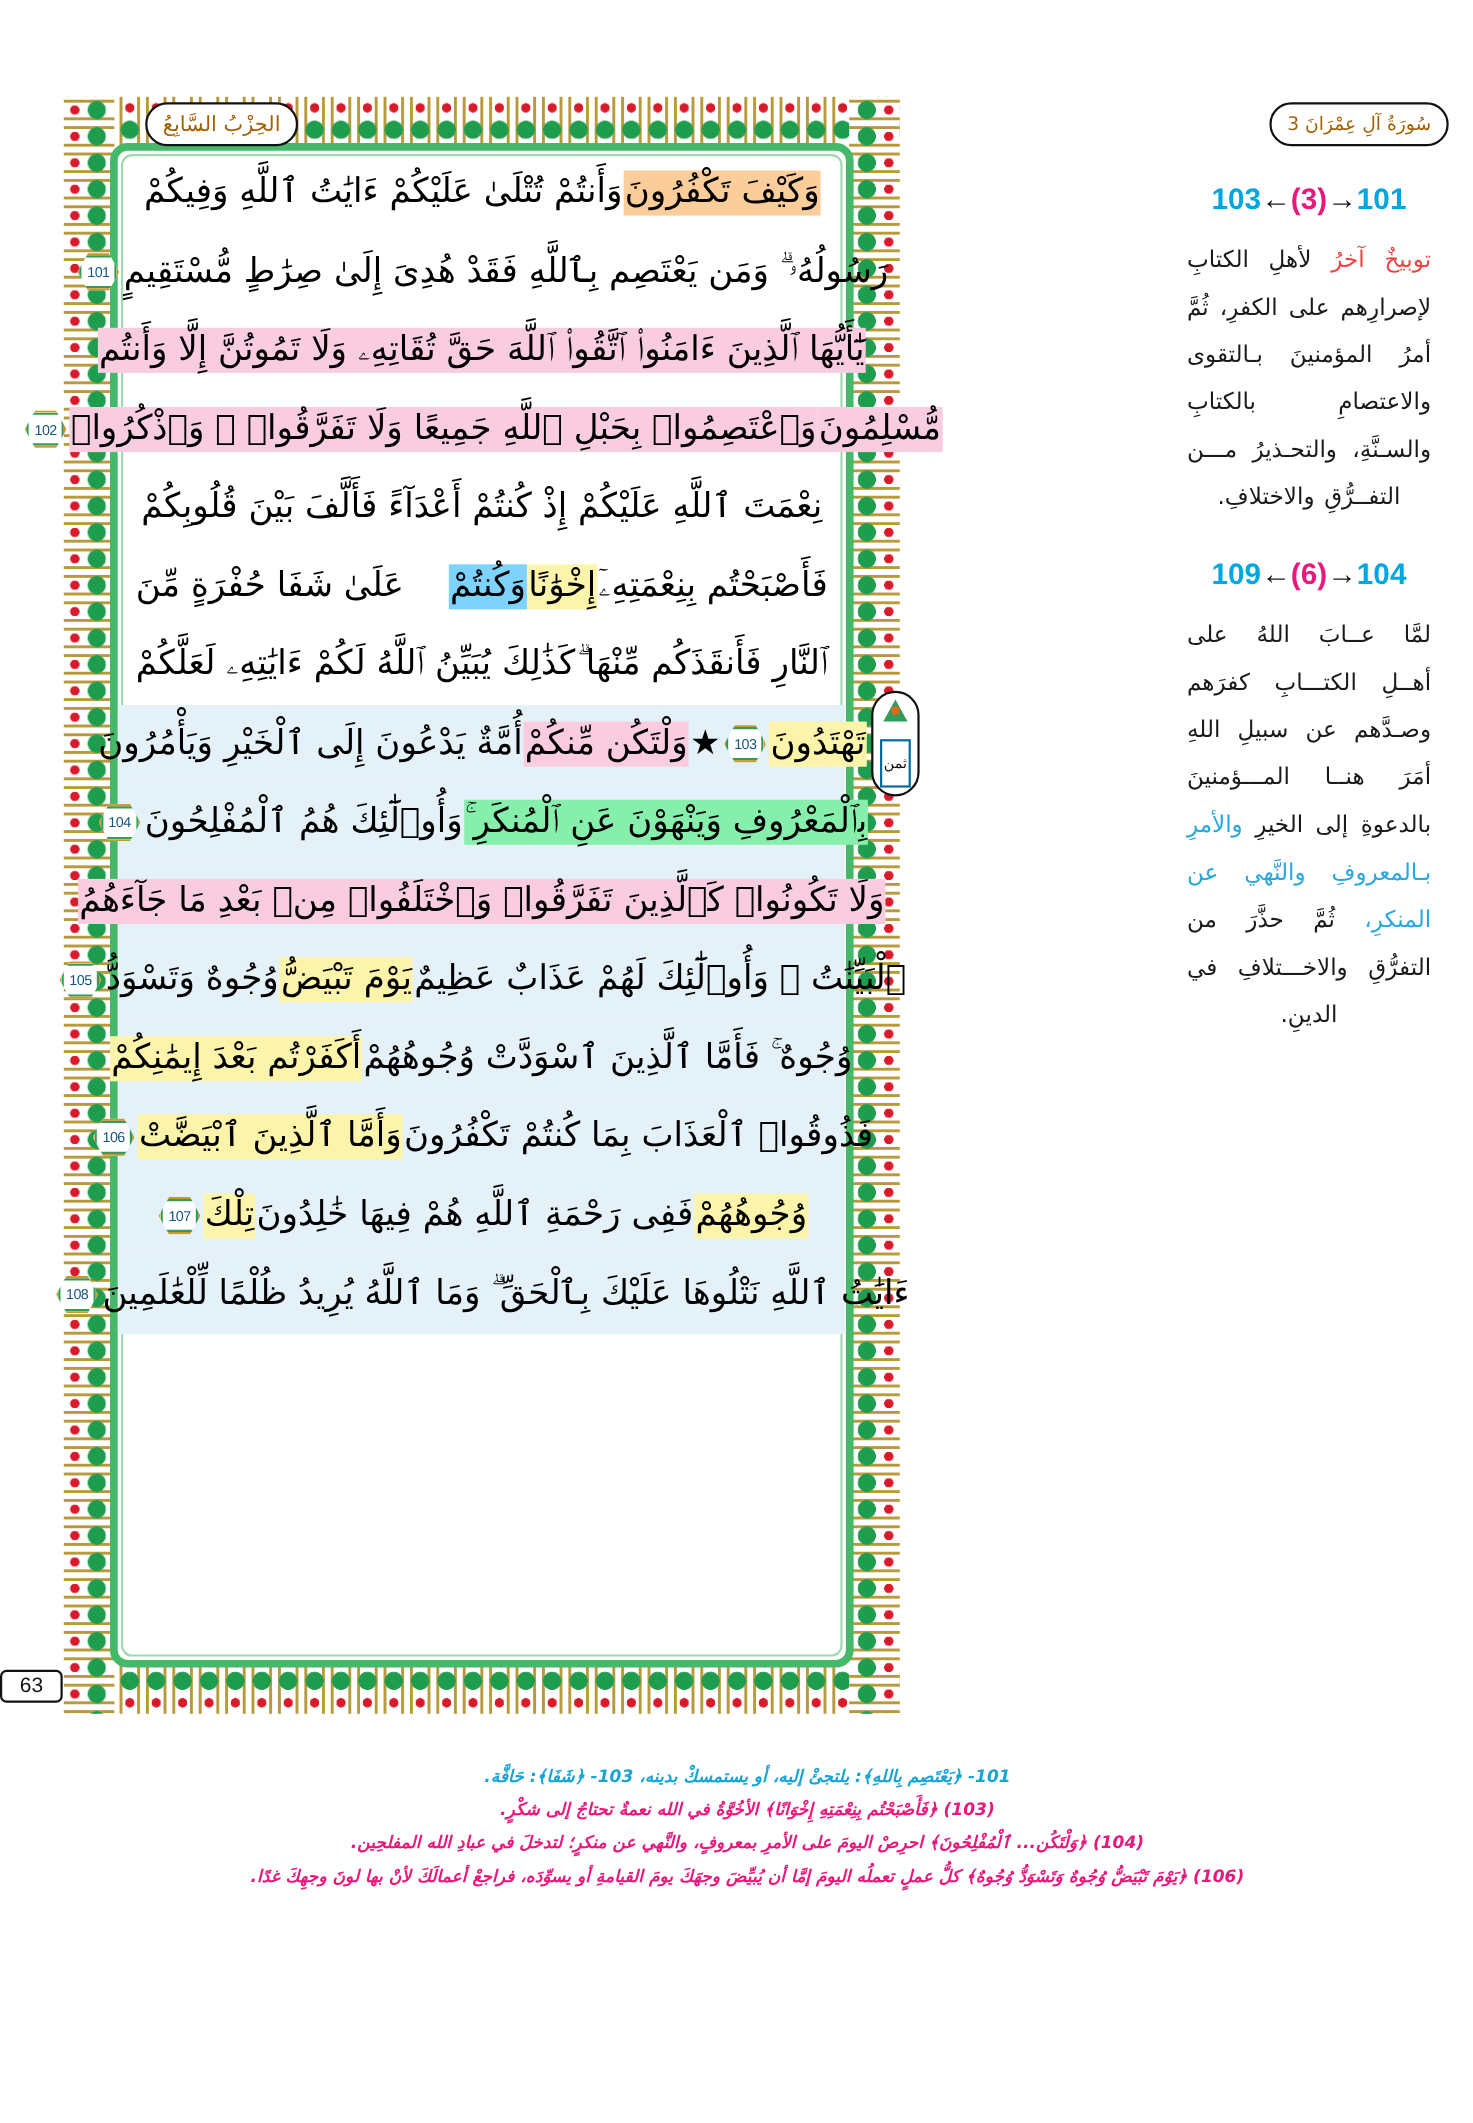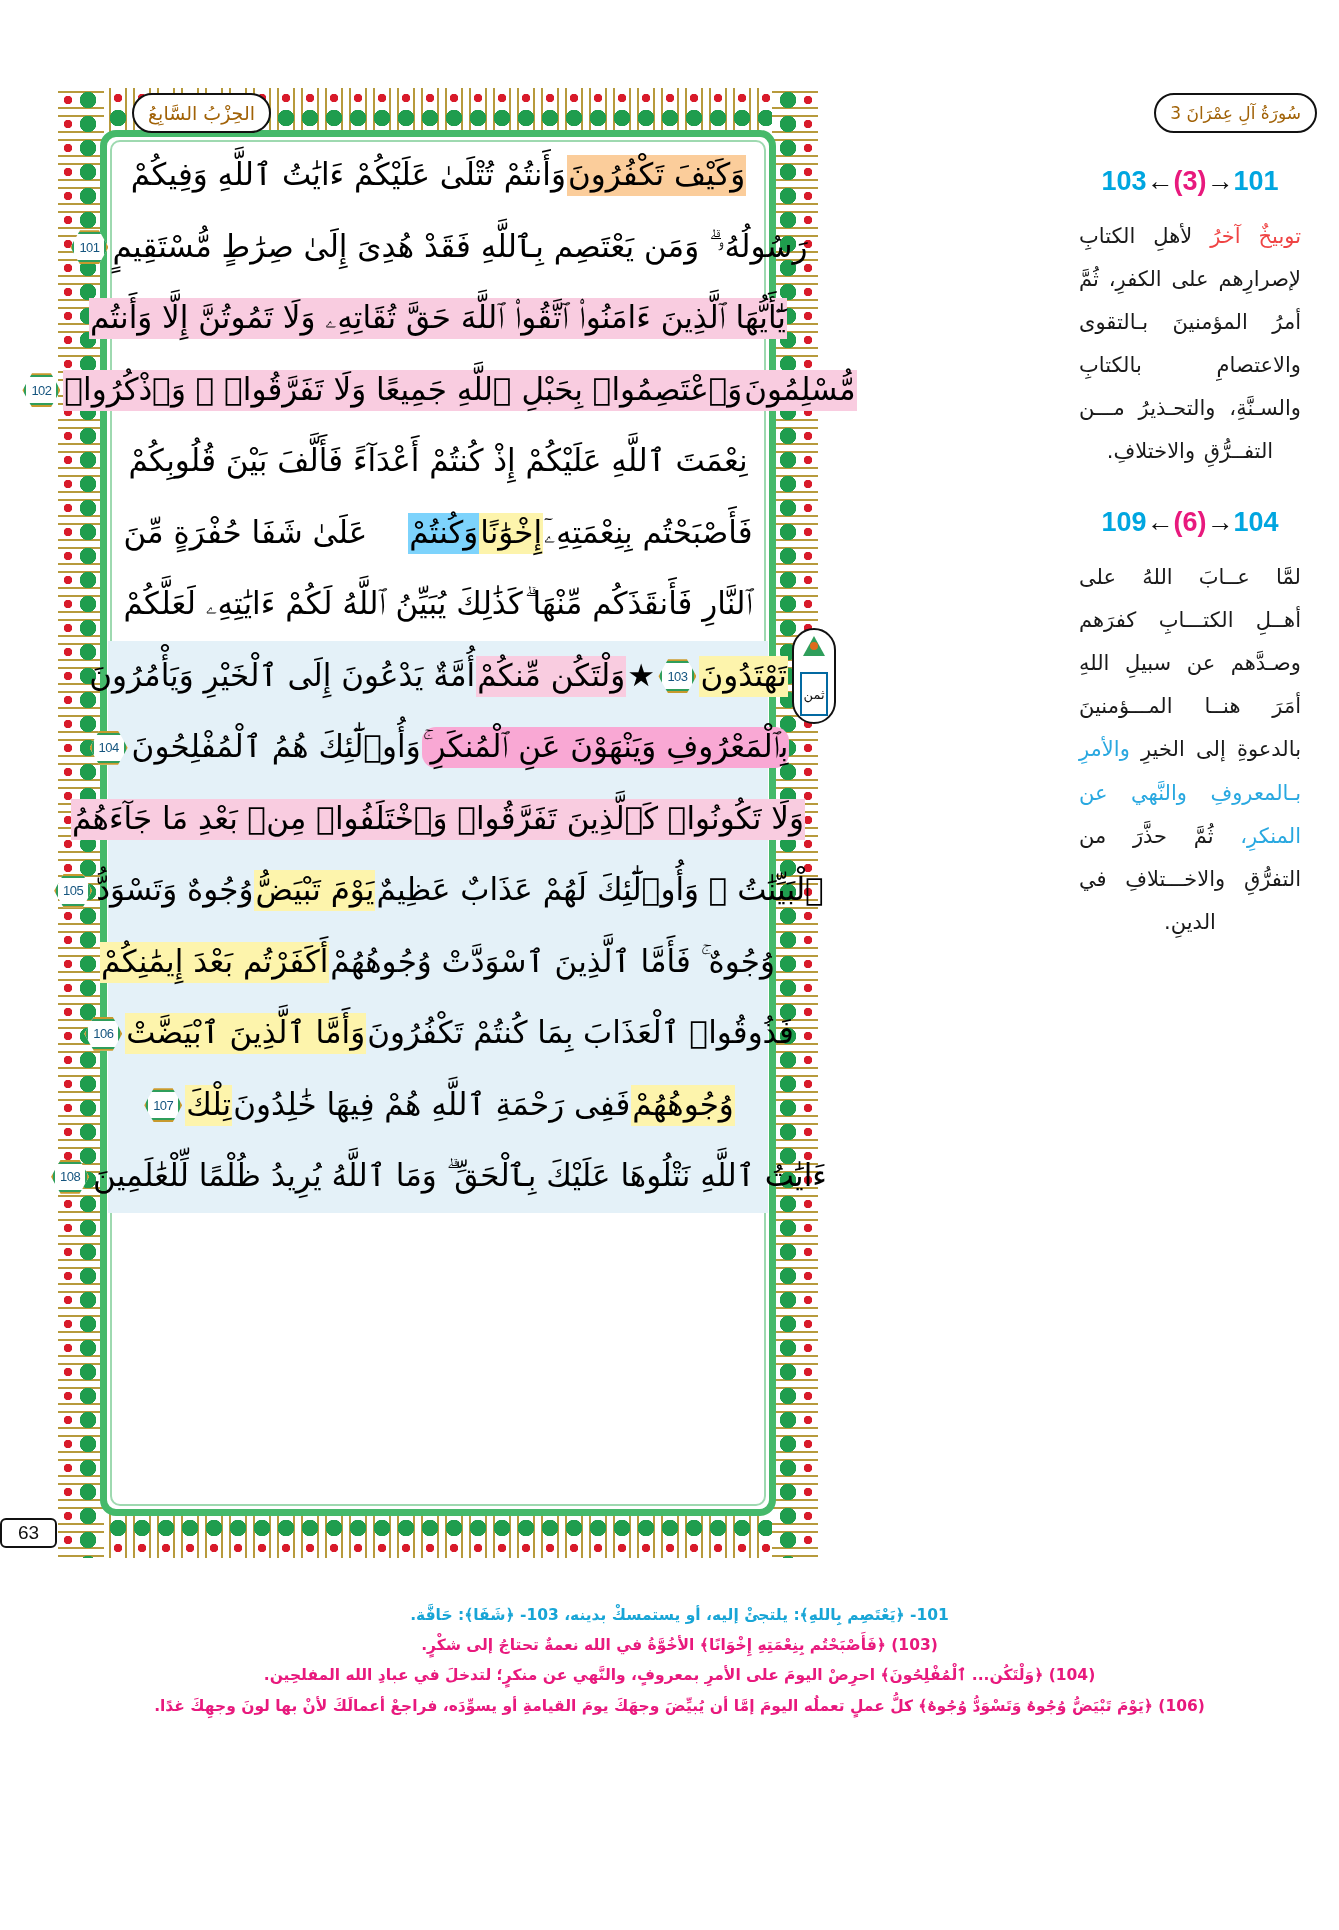--- a/index.html
+++ b/index.html
@@ -108,21 +108,21 @@
     color: #000000;
     white-space: nowrap;
     direction: rtl;
     letter-spacing: -0.5px;
   }
   .aya-line .seg { padding: 4px 1px 6px 1px; display: inline-block; }
   
   .hl-orange  { background: #fbcd9b; }
   .hl-pink    { background: #f9cce0; }
   .hl-yellow  { background: #fdf4ac; }
-  .hl-green   { background: #f9a8d4; border-radius: 14px; }
+  .hl-green   { background: #86efac; }
   .hl-grey    { background: #7dd3fc; margin-left: 40px; }
   .hl-none    { background: transparent; }
 
   
   .wash { background: #e4f1f8; }
 
   
   .ayah-num {
     display: inline-flex;
     align-items: center; justify-content: center;
@@ -227,20 +227,21 @@
   .sb-para .cyan { color: #29a8e0; }
   .sb-block2 { margin-top: 34px; }
 
   
   #footnotes {
     position: absolute;
     left: 60px; right: 40px;
     top: 1600px;
     direction: rtl;
     z-index: 8;
+    font-style: italic;
   }
   .fn-line {
     font-family: "DejaVu Sans", sans-serif;
     font-size: 15.5px;
     line-height: 1.95;
     text-align: center;
     white-space: nowrap;
   }
   .fn-cyan { color: #18a5d6; font-weight: bold; }
   .fn-pink { color: #e8197d; font-weight: bold; }

